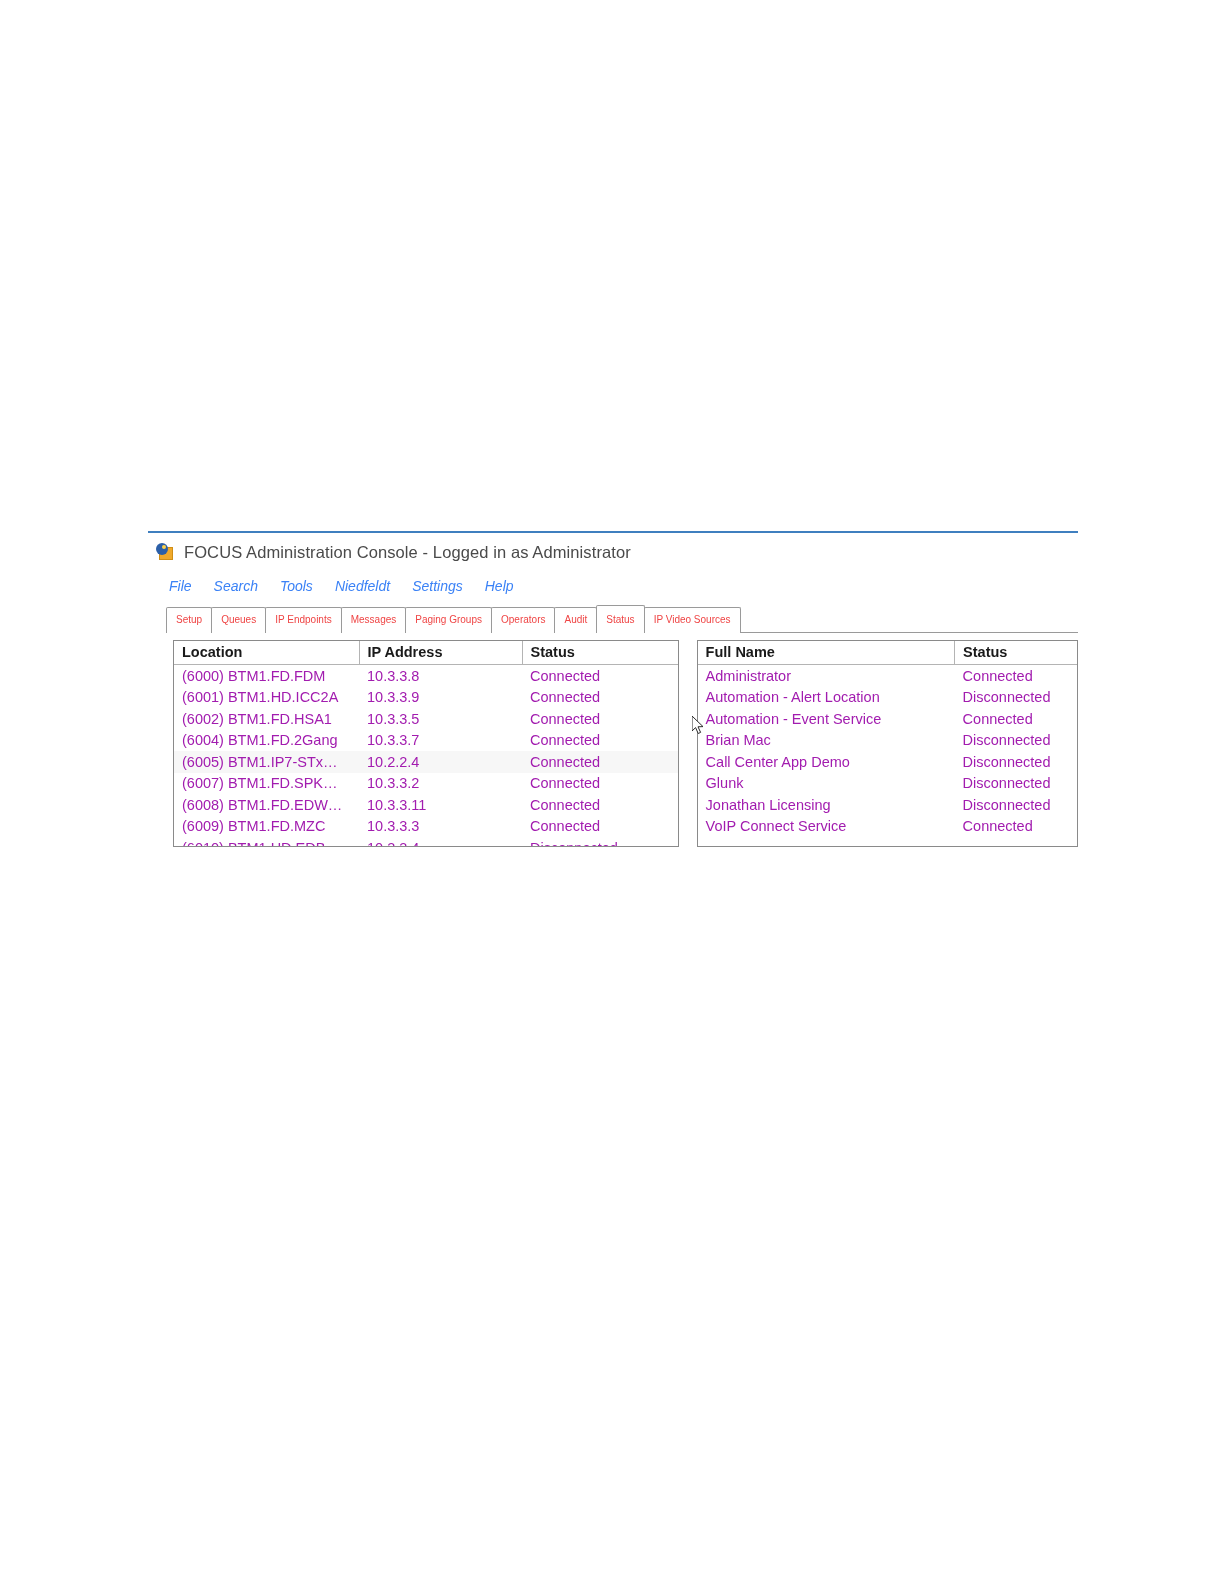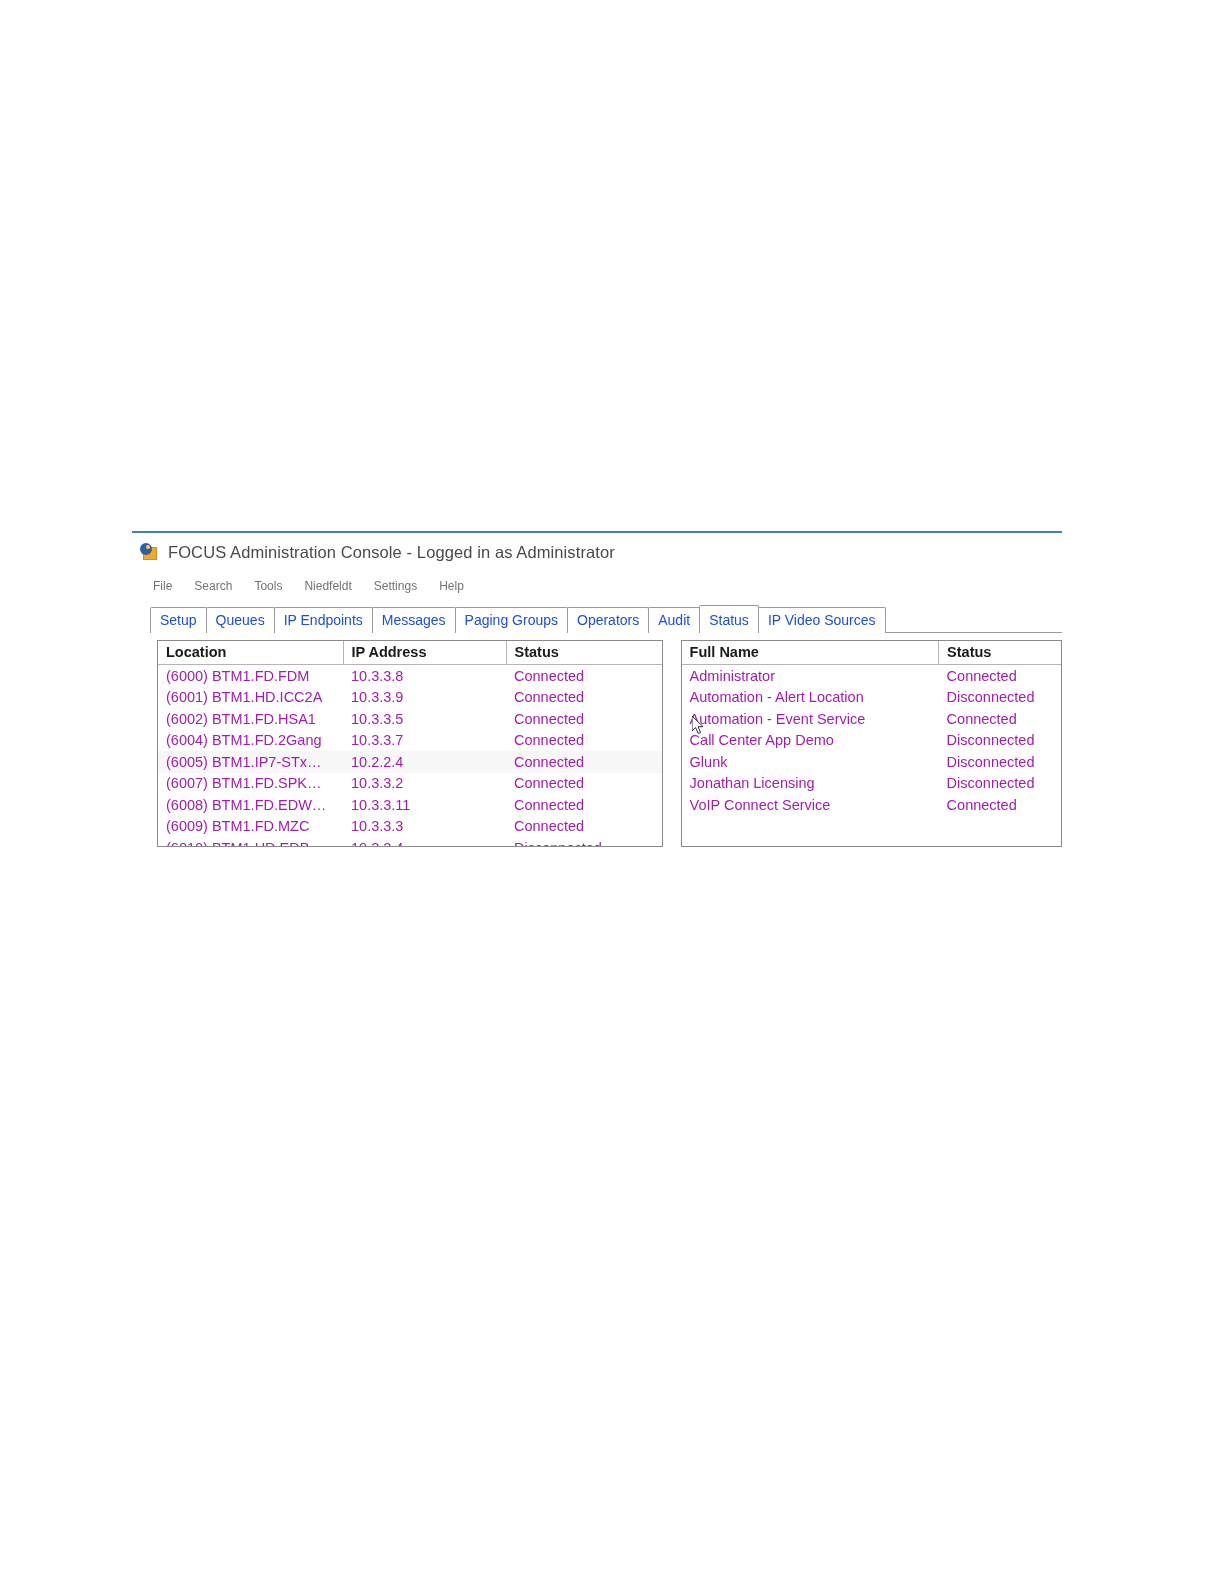--- a/index.html
+++ b/index.html
@@ -11,21 +11,21 @@
     width: 1224px;
     height: 1584px;
     position: relative;
     font-family: "Liberation Sans", sans-serif;
     -webkit-font-smoothing: antialiased;
   }
 
   
   #app-window {
     position: absolute;
-    left: 132px;
+    left: 148px;
     top: 531px;
     width: 930px;
     height: 325px;
     background: #ffffff;
     border-top: 2px solid #3f7fbf;
     overflow: hidden;
   }
 
   
   .titlebar {
@@ -80,25 +80,26 @@
 
   
   .menubar {
     height: 30px;
     display: flex;
     align-items: center;
     padding-left: 10px;
     background: #ffffff;
   }
   .menu-item {
-    font-size: 12px;
-    color: #737373;
+    font-size: 14px;
+    color: #3b82f6;
     padding: 2px 11px;
     white-space: nowrap;
     cursor: default;
+    font-style: italic;
   }
 
   
   .tabstrip {
     height: 28px;
     margin-left: 18px;
     margin-top: 4px;
     display: flex;
     align-items: flex-end;
     position: relative;
@@ -106,22 +107,22 @@
   .tabstrip::after {
     content: "";
     position: absolute;
     left: 0;
     right: -940px;
     bottom: 0;
     height: 1px;
     background: #9a9a9a;
   }
   .tab {
-    font-size: 14px;
-    color: #1d4ed8;
+    font-size: 10px;
+    color: #ef4444;
     padding: 4px 9px 5px 9px;
     border: 1px solid #9a9a9a;
     border-bottom: none;
     background: #ffffff;
     margin-right: -1px;
     position: relative;
     z-index: 1;
     white-space: nowrap;
     border-radius: 2px 2px 0 0;
     line-height: 16px;
@@ -320,20 +321,24 @@
           </tr>
           <tr>
             <td>Automation - Alert Location</td>
             <td>Disconnected</td>
           </tr>
           <tr>
             <td>Automation - Event Service</td>
             <td>Connected</td>
           </tr>
           <tr>
+            <td>Brian Mac</td>
+            <td>Disconnected</td>
+          </tr>
+          <tr>
             <td>Call Center App Demo</td>
             <td>Disconnected</td>
           </tr>
           <tr>
             <td>Glunk</td>
             <td>Disconnected</td>
           </tr>
           <tr>
             <td>Jonathan Licensing</td>
             <td>Disconnected</td>

